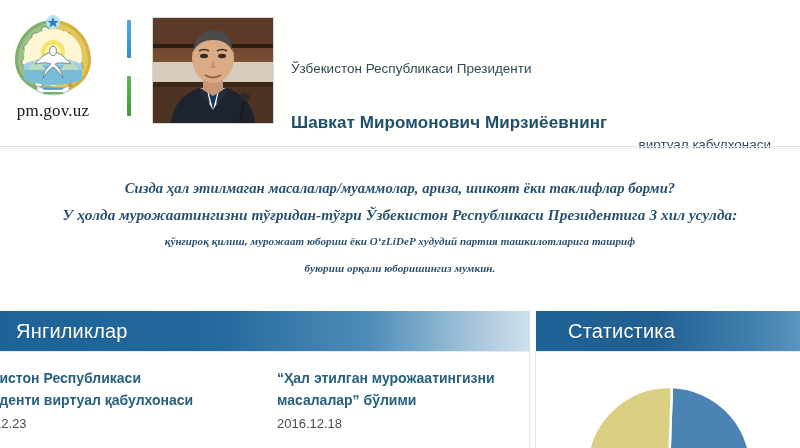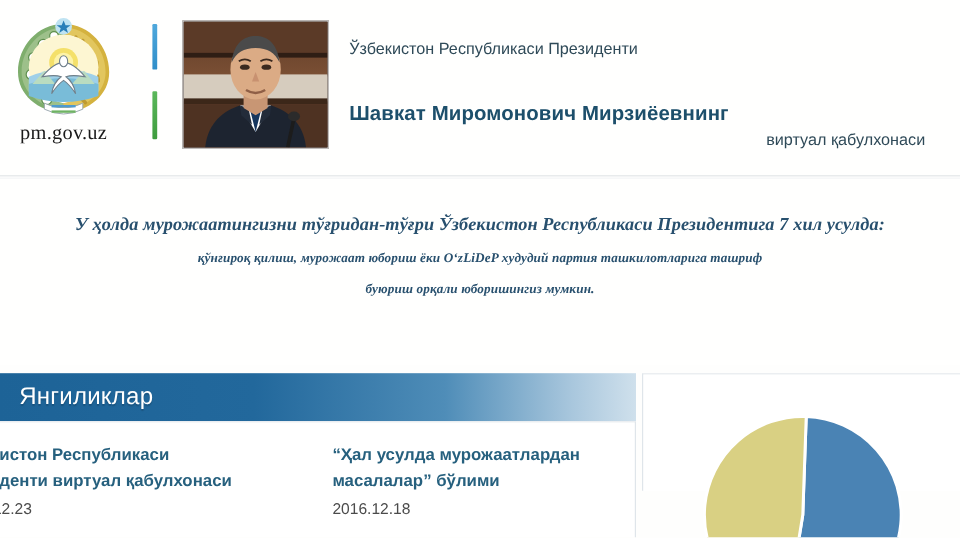--- a/index.html
+++ b/index.html
@@ -96,20 +96,21 @@
   .header-text {
     position: absolute;
     left: 291px; top: 31px;
     width: 480px;
   }
   .ht-line1 {
     font-size: 13.5px;
     color: #2f4a58;
     line-height: 19px;
     white-space: nowrap;
+    margin-top: 28px;
   }
   .ht-line2 {
     font-size: 17px;
     font-weight: bold;
     color: #1d4f6b;
     line-height: 25px;
     letter-spacing: 0.1px;
     white-space: nowrap;
     margin-top: 32px;
   }
@@ -338,21 +339,22 @@
       <div class="ht-line1">Ўзбекистон Республикаси Президенти</div>
       <div class="ht-line2">Шавкат Миромонович Мирзиёевнинг</div>
       <div class="ht-line3">виртуал қабулхонаси</div>
     </div>
   </div>
   <div class="header-divider"></div>
   <div class="header-divider2"></div>
 
   <div class="message">
     <div class="message-inner">
-      <span class="ml ml-2">У ҳолда мурожаатингизни тўғридан-тўғри Ўзбекистон Республикаси Президентига 7 хил усулда:</span>
+      <span class="ml ml-1">Сизда ҳал этилмаган масалалар/муаммолар, ариза, шикоят ёки таклифлар борми?</span>
+      <span class="ml ml-2">У ҳолда мурожаатингизни тўғридан-тўғри Ўзбекистон Республикаси Президентига 3 хил усулда:</span>
       <span class="ml ml-3">қўнғироқ қилиш, мурожаат юбориш ёки O‘zLiDeP худудий партия ташкилотларига ташриф</span>
       <span class="ml ml-4">буюриш орқали юборишингиз мумкин.</span>
     </div>
   </div>
 
   <div class="panels">
 
     <div class="panel-news">
       <div class="panel-head news">
         <div class="panel-head-title">Янгиликлар</div>
@@ -362,30 +364,33 @@
         <div class="news-item one">
           <div class="news-title">
             <span class="nl">бекистон Республикаси</span>
             <span class="nl">езиденти виртуал қабулхонаси</span>
           </div>
           <div class="news-date">16.12.23</div>
         </div>
 
         <div class="news-item two">
           <div class="news-title">
-            <span class="nl">“Ҳал усулда мурожаатлардан</span>
+            <span class="nl">“Ҳал этилган мурожаатингизни</span>
             <span class="nl">масалалар” бўлими</span>
           </div>
           <div class="news-date">2016.12.18</div>
         </div>
 
       </div>
     </div>
 
     <div class="panel-stats">
+      <div class="panel-head stats">
+        <div class="panel-head-title">Статистика</div>
+      </div>
       <div class="panel-body stats">
         <div class="pie-wrap">
           <svg id="pie-svg" width="170" height="170" viewBox="0 0 170 170">
               <path d="M 85 85 L 87.86175872960509 3.0499521844341473 A 82 82 0 1 1 71.88974260926953 165.945173735985 Z" fill="#4a83b4" stroke="#ffffff" stroke-width="2.5"></path>
               <path d="M 85 85 L 71.88974260926953 165.945173735985 A 82 82 0 0 1 87.86175872960503 3.0499521844341473 Z" fill="#d9d083" stroke="#ffffff" stroke-width="2.5"></path>
             </svg>
         </div>
       </div>
     </div>
 

